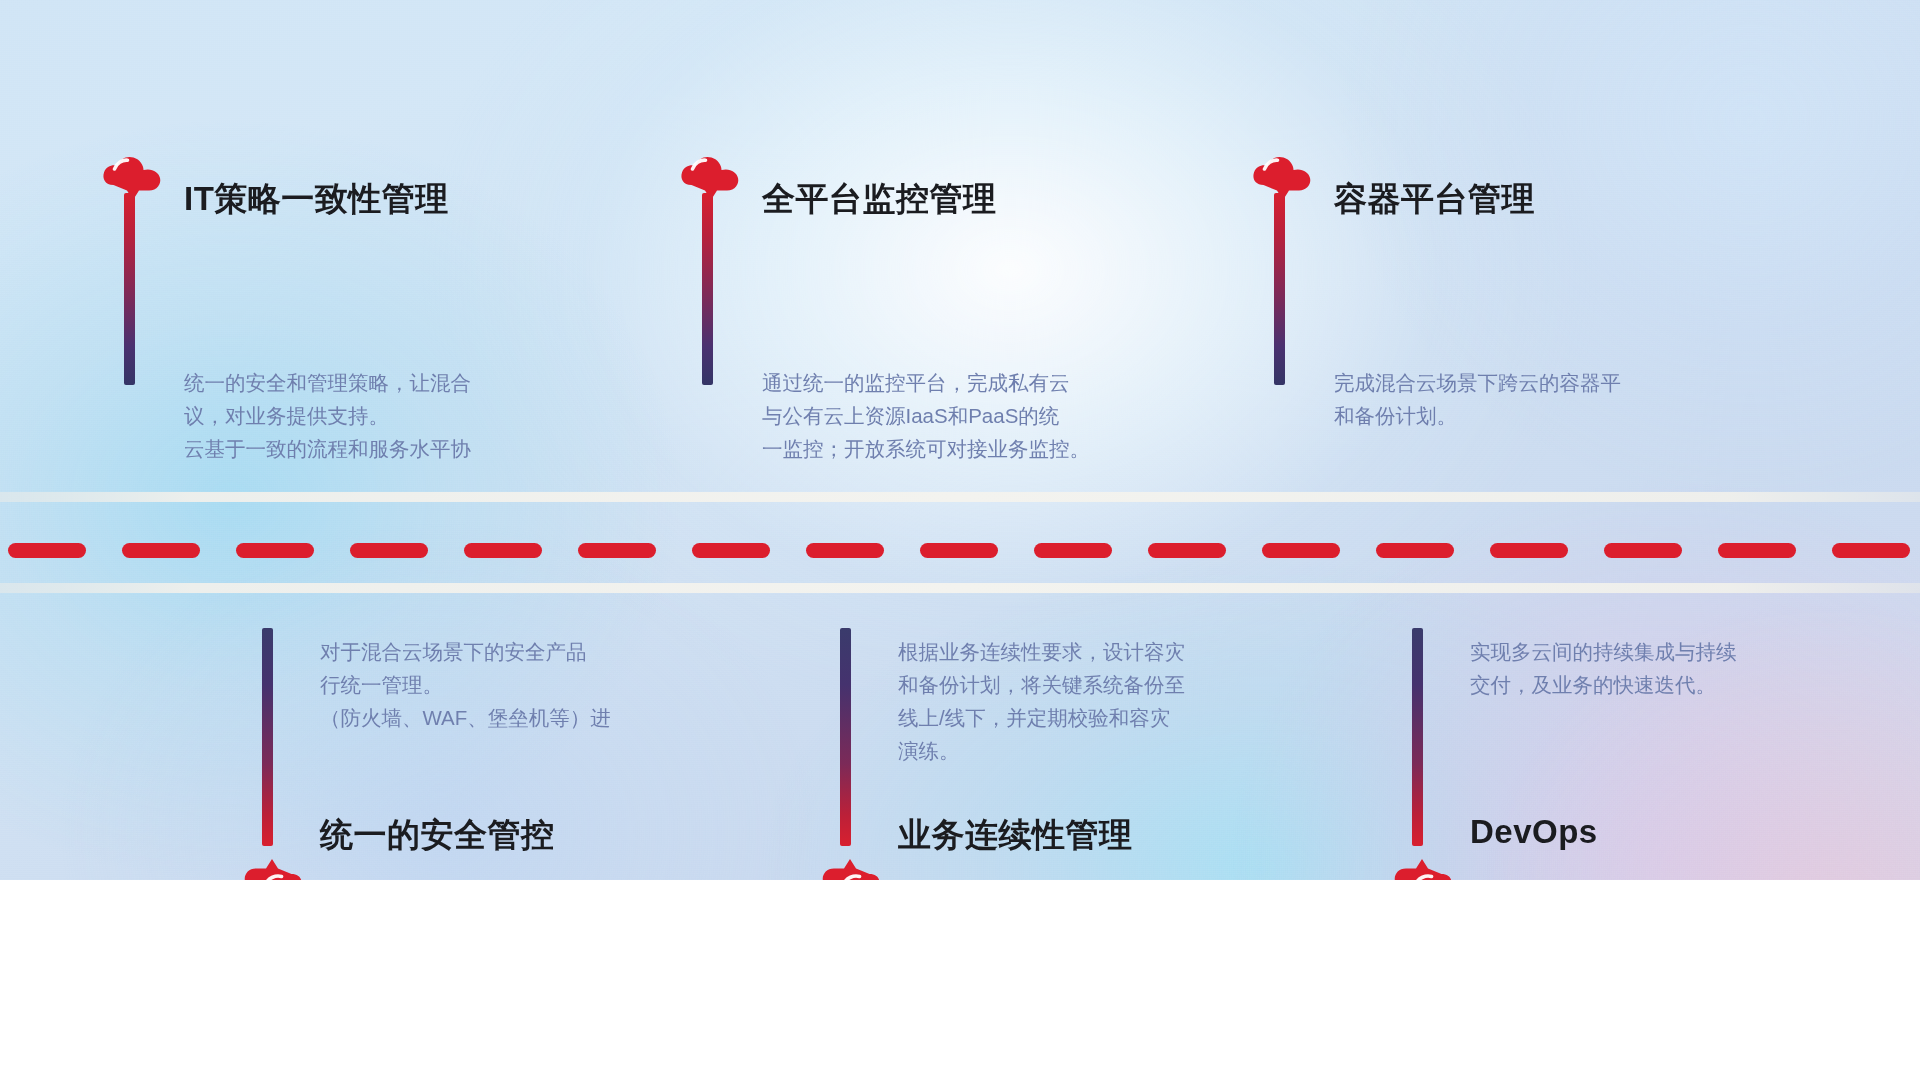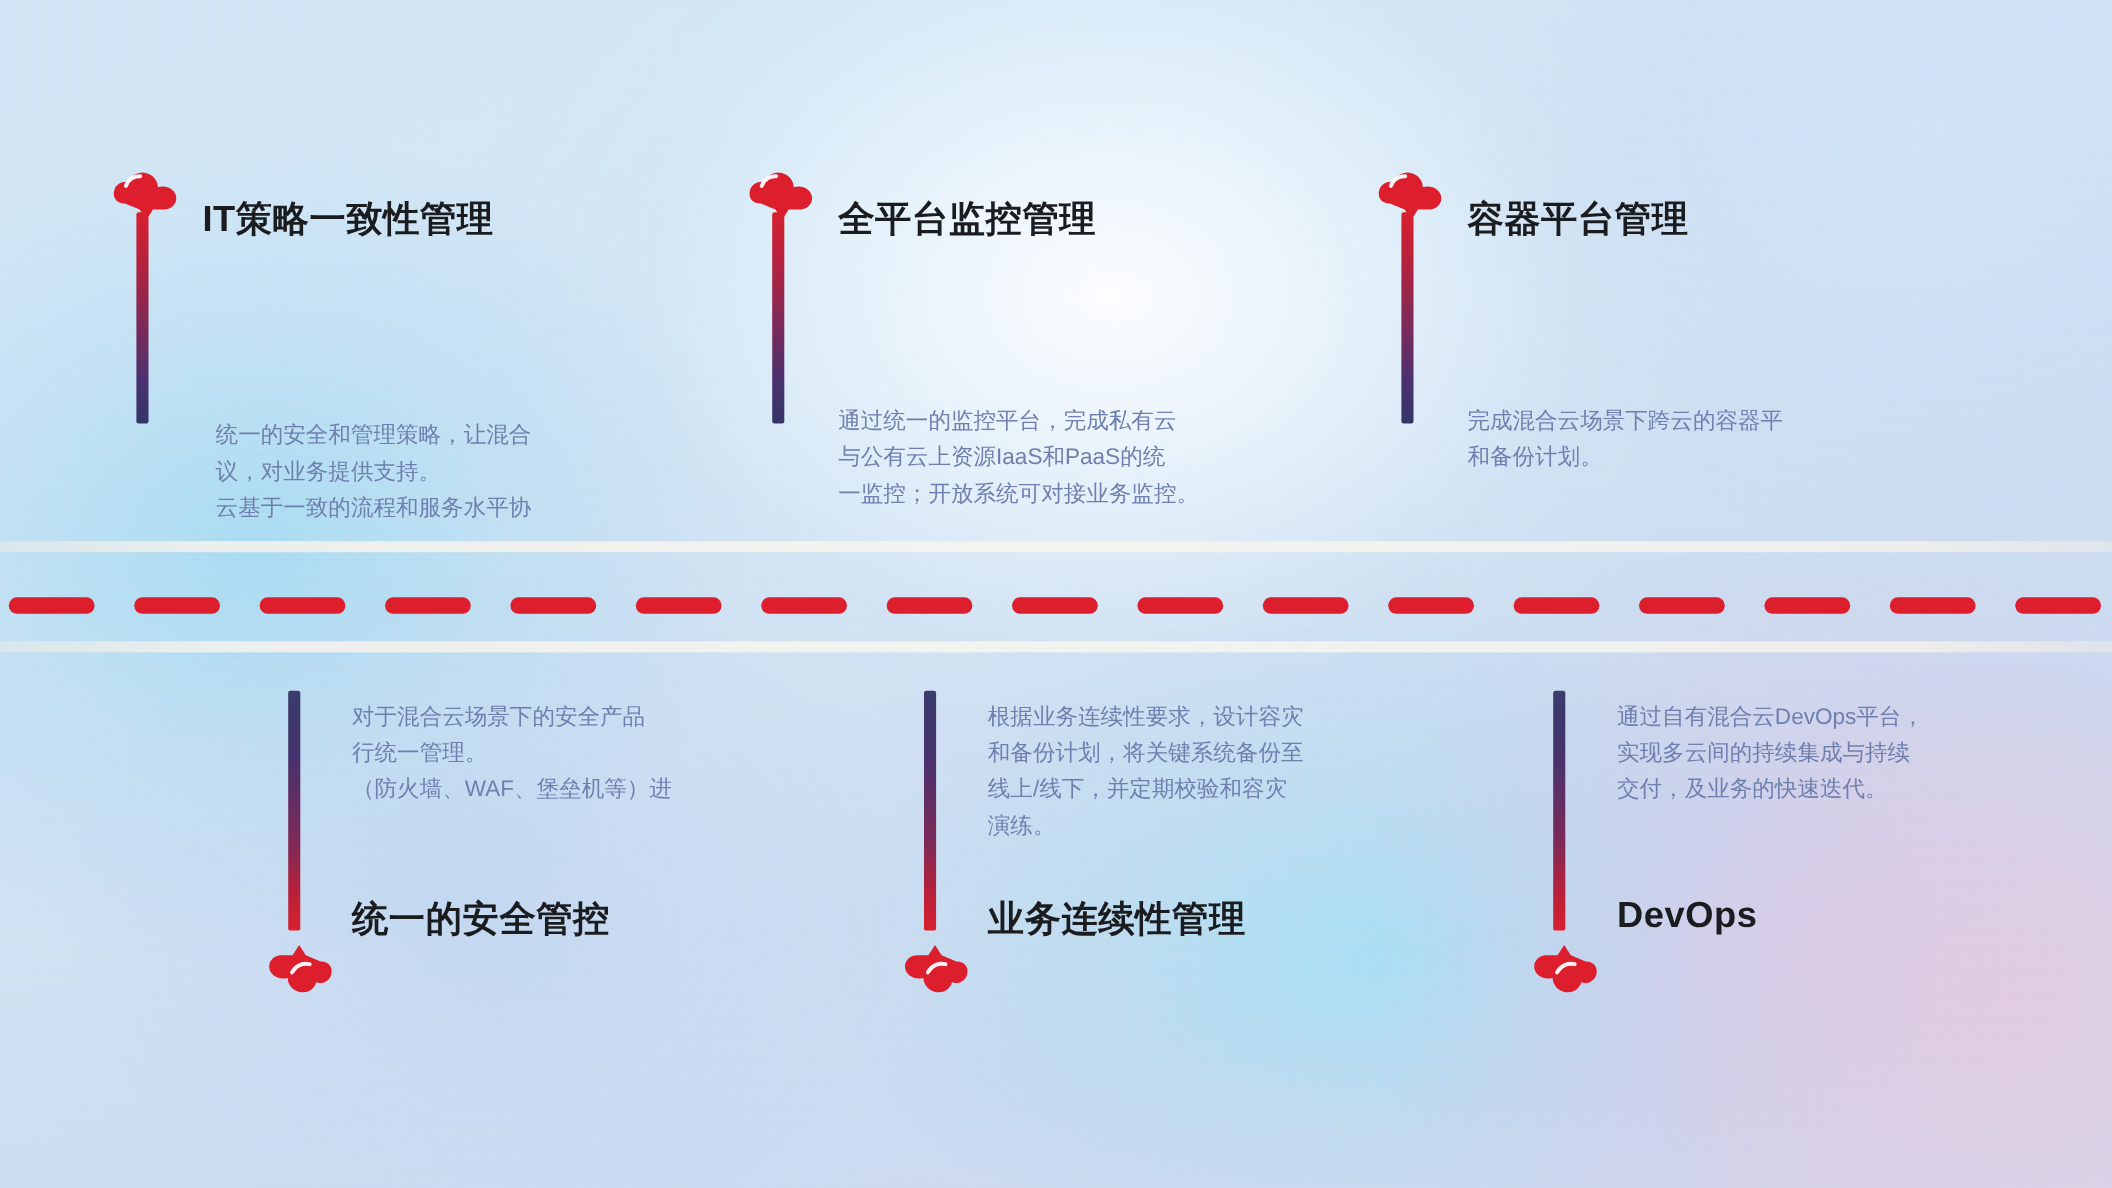--- a/index.html
+++ b/index.html
@@ -7,21 +7,21 @@
     padding: 0;
     background: #ffffff;
   }
   body {
     font-family: "Liberation Sans", "DejaVu Sans", sans-serif;
   }
 
   #stage {
     position: relative;
     width: 1920px;
-    height: 1080px;
+    height: 880px;
     overflow: hidden;
     background: #bef264;
   }
 
   
   .bg-base {
     position: absolute;
     inset: 0;
     background: linear-gradient(160deg,
         #cfe4f5 0%,
@@ -215,21 +215,21 @@
 
   <div class="col" style="left:100px; top:155px;">
     <div class="cloud" style="left:0px; top:0px;">
       <svg viewBox="0 0 66 62" width="66" height="62">
         <path d="M13.5 30 C5 30 2 23.5 4 17.5 C6 11.5 13 9 17.5 11 C19.5 3.5 27 0.5 33.5 2.5 C40 4.5 43.5 10 43.5 15 C52 13 58.5 17 60 23 C61.5 29 57 35.5 49 35.5 L39 35.5 L33 45 L27 35.5 Z" fill="#dc1e2d"></path>
         <path d="M14.5 14 C16.5 8 22 4.8 27.5 5.2" fill="none" stroke="#ffffff" stroke-width="3.6" stroke-linecap="round" opacity="0.95"></path>
       </svg>
     </div>
     <div class="stem stem-top" style="left:24px; top:38px; height:192px;"></div>
     <div class="title" style="left:84px; top:22px;">IT策略一致性管理</div>
-    <div class="desc" style="left:84px; top:224px;margin-left:12px;">
+    <div class="desc" style="left:84px; top:211px;">
       <span class="desc-line">统一的安全和管理策略，让混合</span>
       <span class="desc-line">议，对业务提供支持。</span>
       <span class="desc-line">云基于一致的流程和服务水平协</span>
     </div>
   </div>
 
   <div class="col" style="left:678px; top:155px;">
     <div class="cloud" style="left:0px; top:0px;">
       <svg viewBox="0 0 66 62" width="66" height="62">
         <path d="M13.5 30 C5 30 2 23.5 4 17.5 C6 11.5 13 9 17.5 11 C19.5 3.5 27 0.5 33.5 2.5 C40 4.5 43.5 10 43.5 15 C52 13 58.5 17 60 23 C61.5 29 57 35.5 49 35.5 L39 35.5 L33 45 L27 35.5 Z" fill="#dc1e2d"></path>
@@ -293,21 +293,20 @@
           <path d="M13.5 30 C5 30 2 23.5 4 17.5 C6 11.5 13 9 17.5 11 C19.5 3.5 27 0.5 33.5 2.5 C40 4.5 43.5 10 43.5 15 C52 13 58.5 17 60 23 C61.5 29 57 35.5 49 35.5 L39 35.5 L33 45 L27 35.5 Z" fill="#dc1e2d"></path>
         </g>
         <path d="M26.5 42 C30 35.5 36.5 33 42.5 34.5" fill="none" stroke="#ffffff" stroke-width="3.6" stroke-linecap="round" opacity="0.95"></path>
       </svg>
     </div>
   </div>
 
   <div class="col" style="left:1400px; top:628px;">
     <div class="stem stem-bottom" style="left:12px; top:0px; height:218px;"></div>
     <div class="desc" style="left:70px; top:7px;">
-      <span class="desc-line">通过自有混合云DevOps平台，</span>
       <span class="desc-line">实现多云间的持续集成与持续</span>
       <span class="desc-line">交付，及业务的快速迭代。</span>
     </div>
     <div class="title" style="left:70px; top:185px;">DevOps</div>
     <div class="cloud" style="left:-11px; top:214px;">
       <svg viewBox="0 0 66 62" width="66" height="62">
         <g transform="translate(66,62) rotate(180)">
           <path d="M13.5 30 C5 30 2 23.5 4 17.5 C6 11.5 13 9 17.5 11 C19.5 3.5 27 0.5 33.5 2.5 C40 4.5 43.5 10 43.5 15 C52 13 58.5 17 60 23 C61.5 29 57 35.5 49 35.5 L39 35.5 L33 45 L27 35.5 Z" fill="#dc1e2d"></path>
         </g>
         <path d="M26.5 42 C30 35.5 36.5 33 42.5 34.5" fill="none" stroke="#ffffff" stroke-width="3.6" stroke-linecap="round" opacity="0.95"></path>

